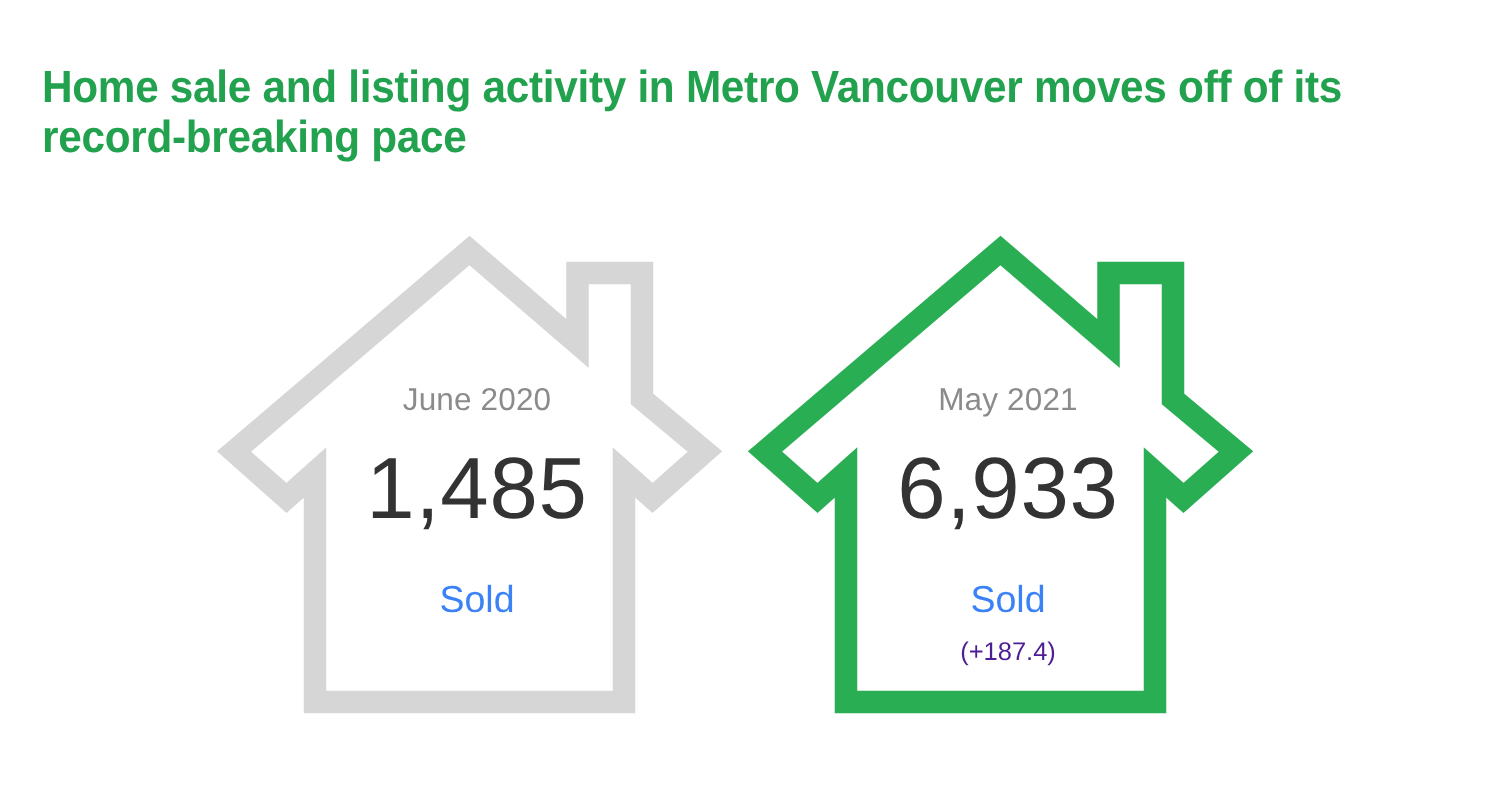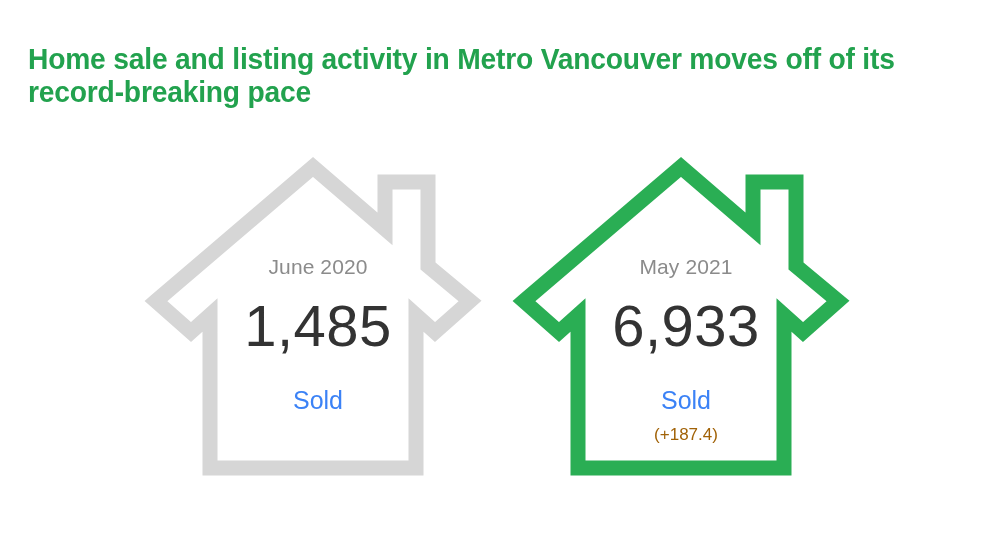--- a/index.html
+++ b/index.html
@@ -48,21 +48,21 @@
     height: 533px;
   }
 
   .house {
     position: absolute;
     top: 160px;
     width: 360px;
     height: 320px;
   }
   .house.prior   { left: 138px; }
-  .house.current { left: 506px; }
+  .house.current { left: 492px; }
 
   .house-svg {
     position: absolute;
     left: 0;
     top: 0;
     width: 360px;
     height: 320px;
     overflow: visible;
   }
 
@@ -109,21 +109,21 @@
     font-weight: 400;
     text-align: center;
   }
 
   .delta {
     position: absolute;
     left: 0;
     right: 0;
     top: 265px;
     font-size: 17px;
-    color: #a16207;
+    color: #4c1d95;
     font-weight: 400;
   }
 </style>
 </head>
 <body>
 
 <div id="infographic">
 
   <h1 class="headline">Home sale and listing activity in Metro Vancouver moves off of its record-breaking pace</h1>
 

